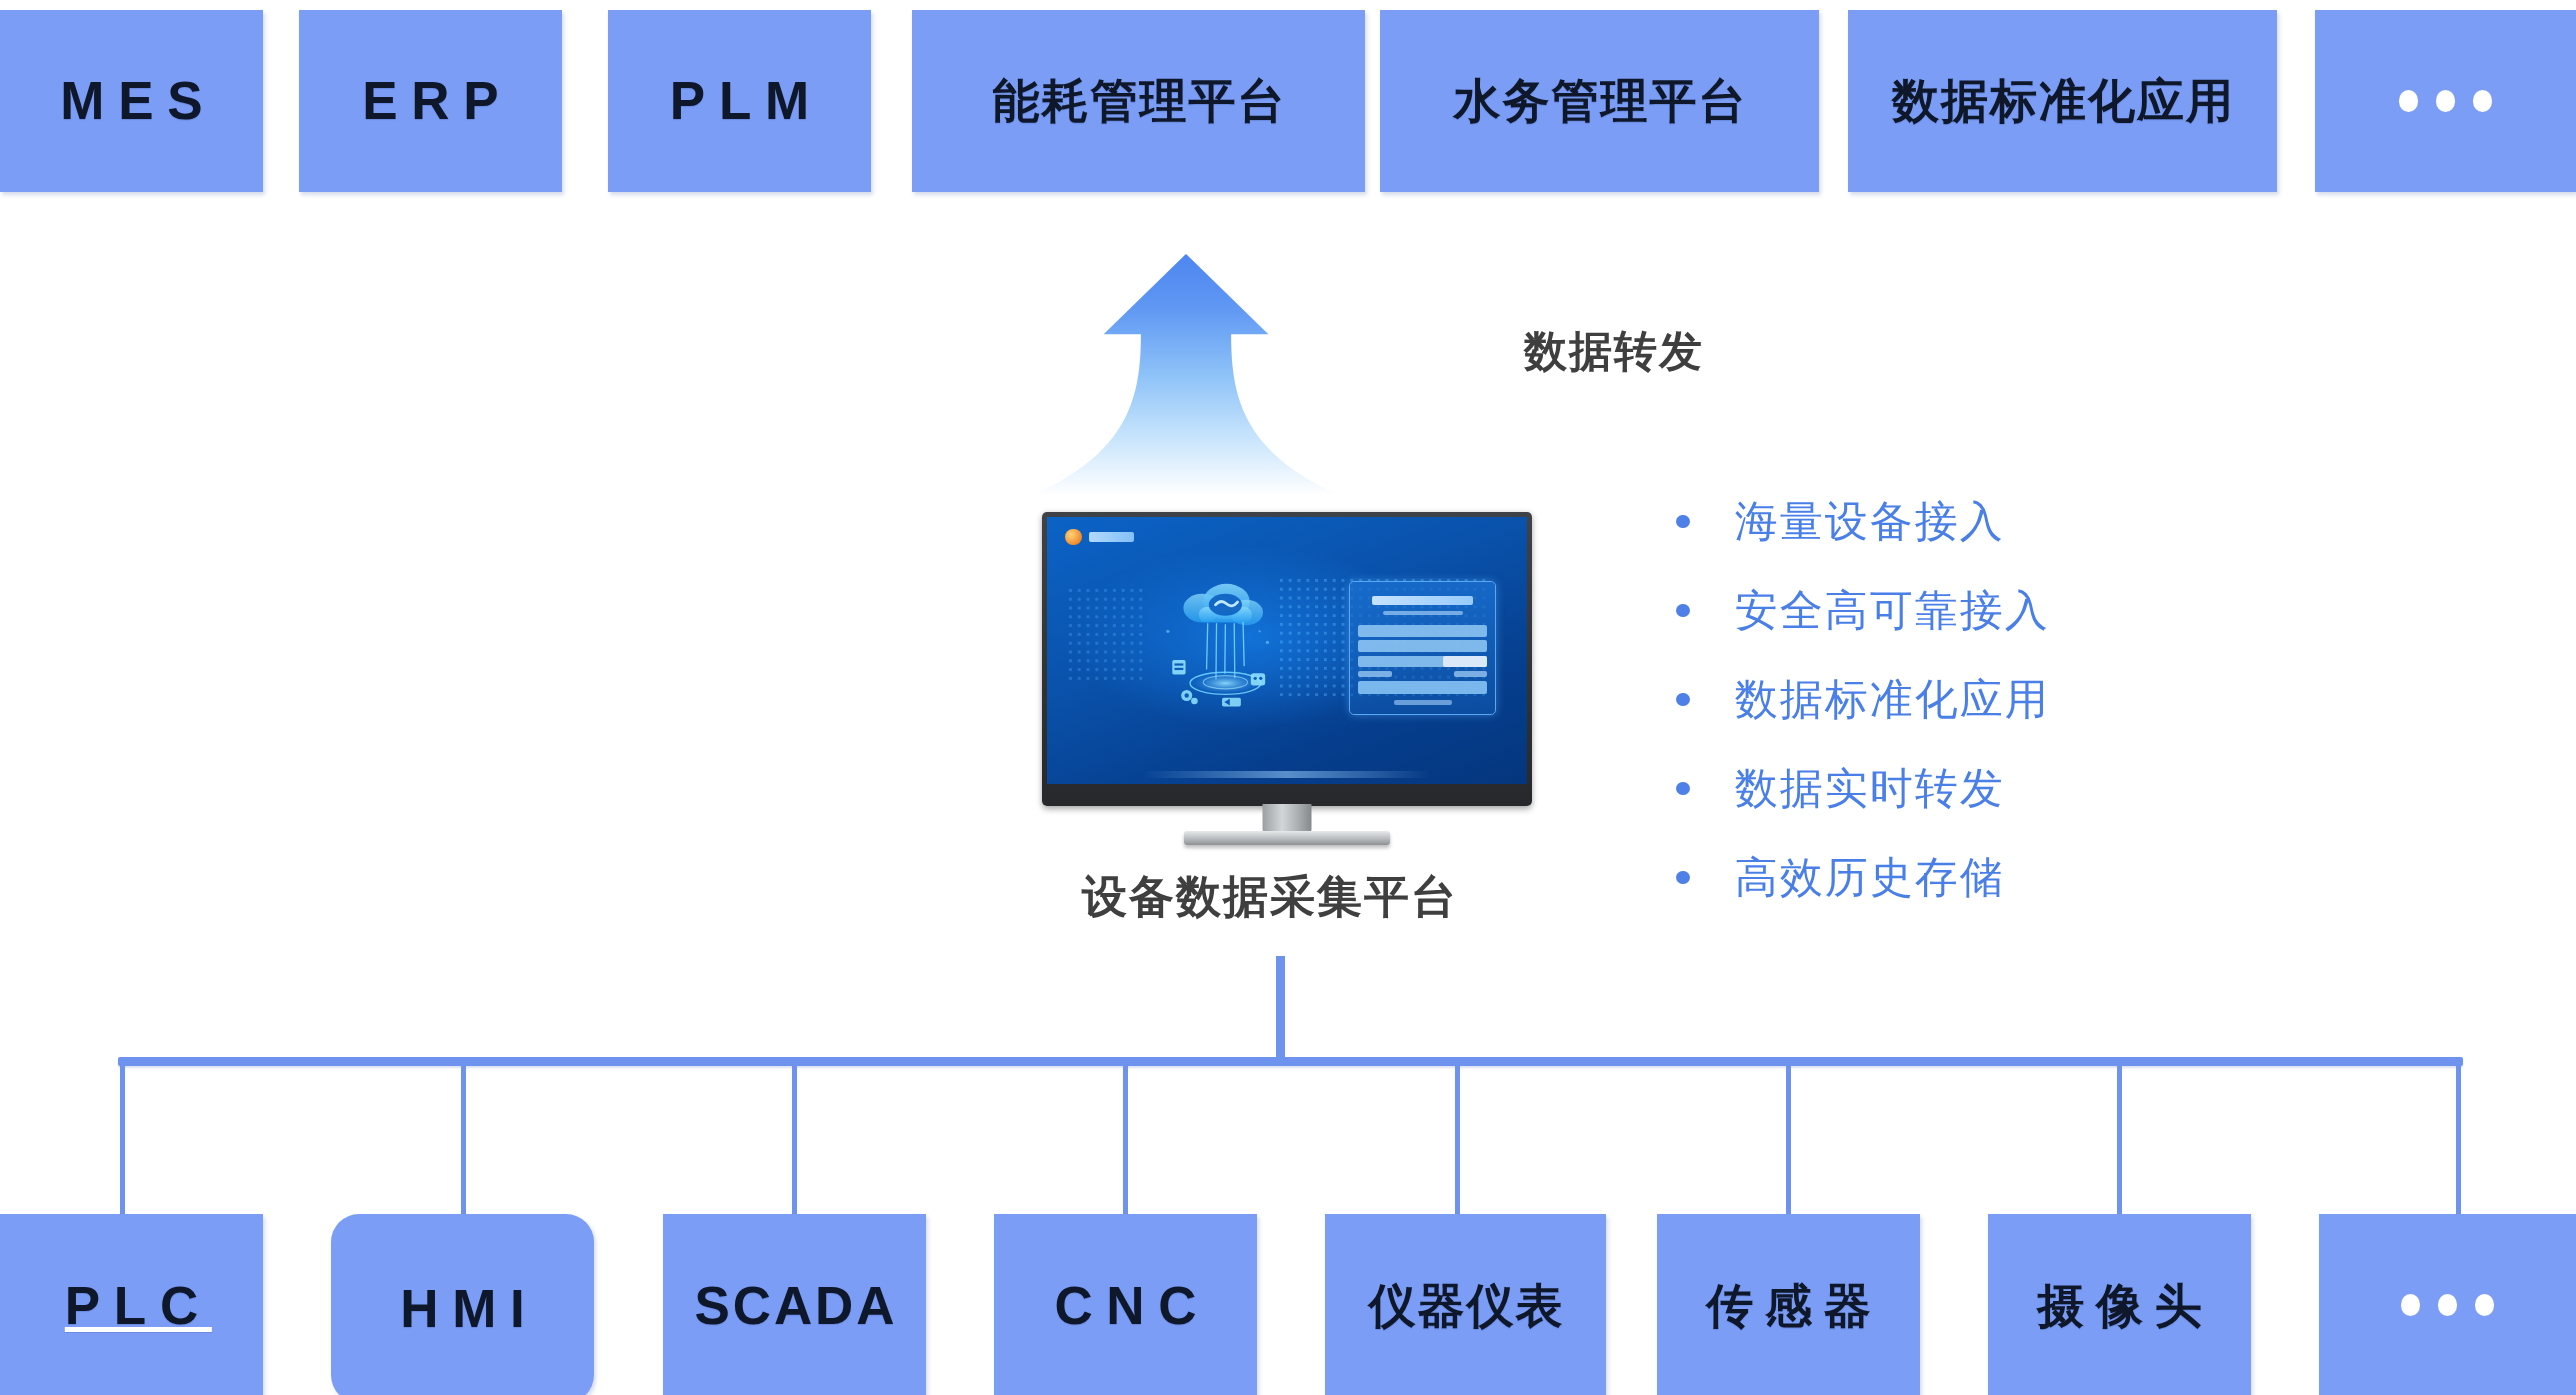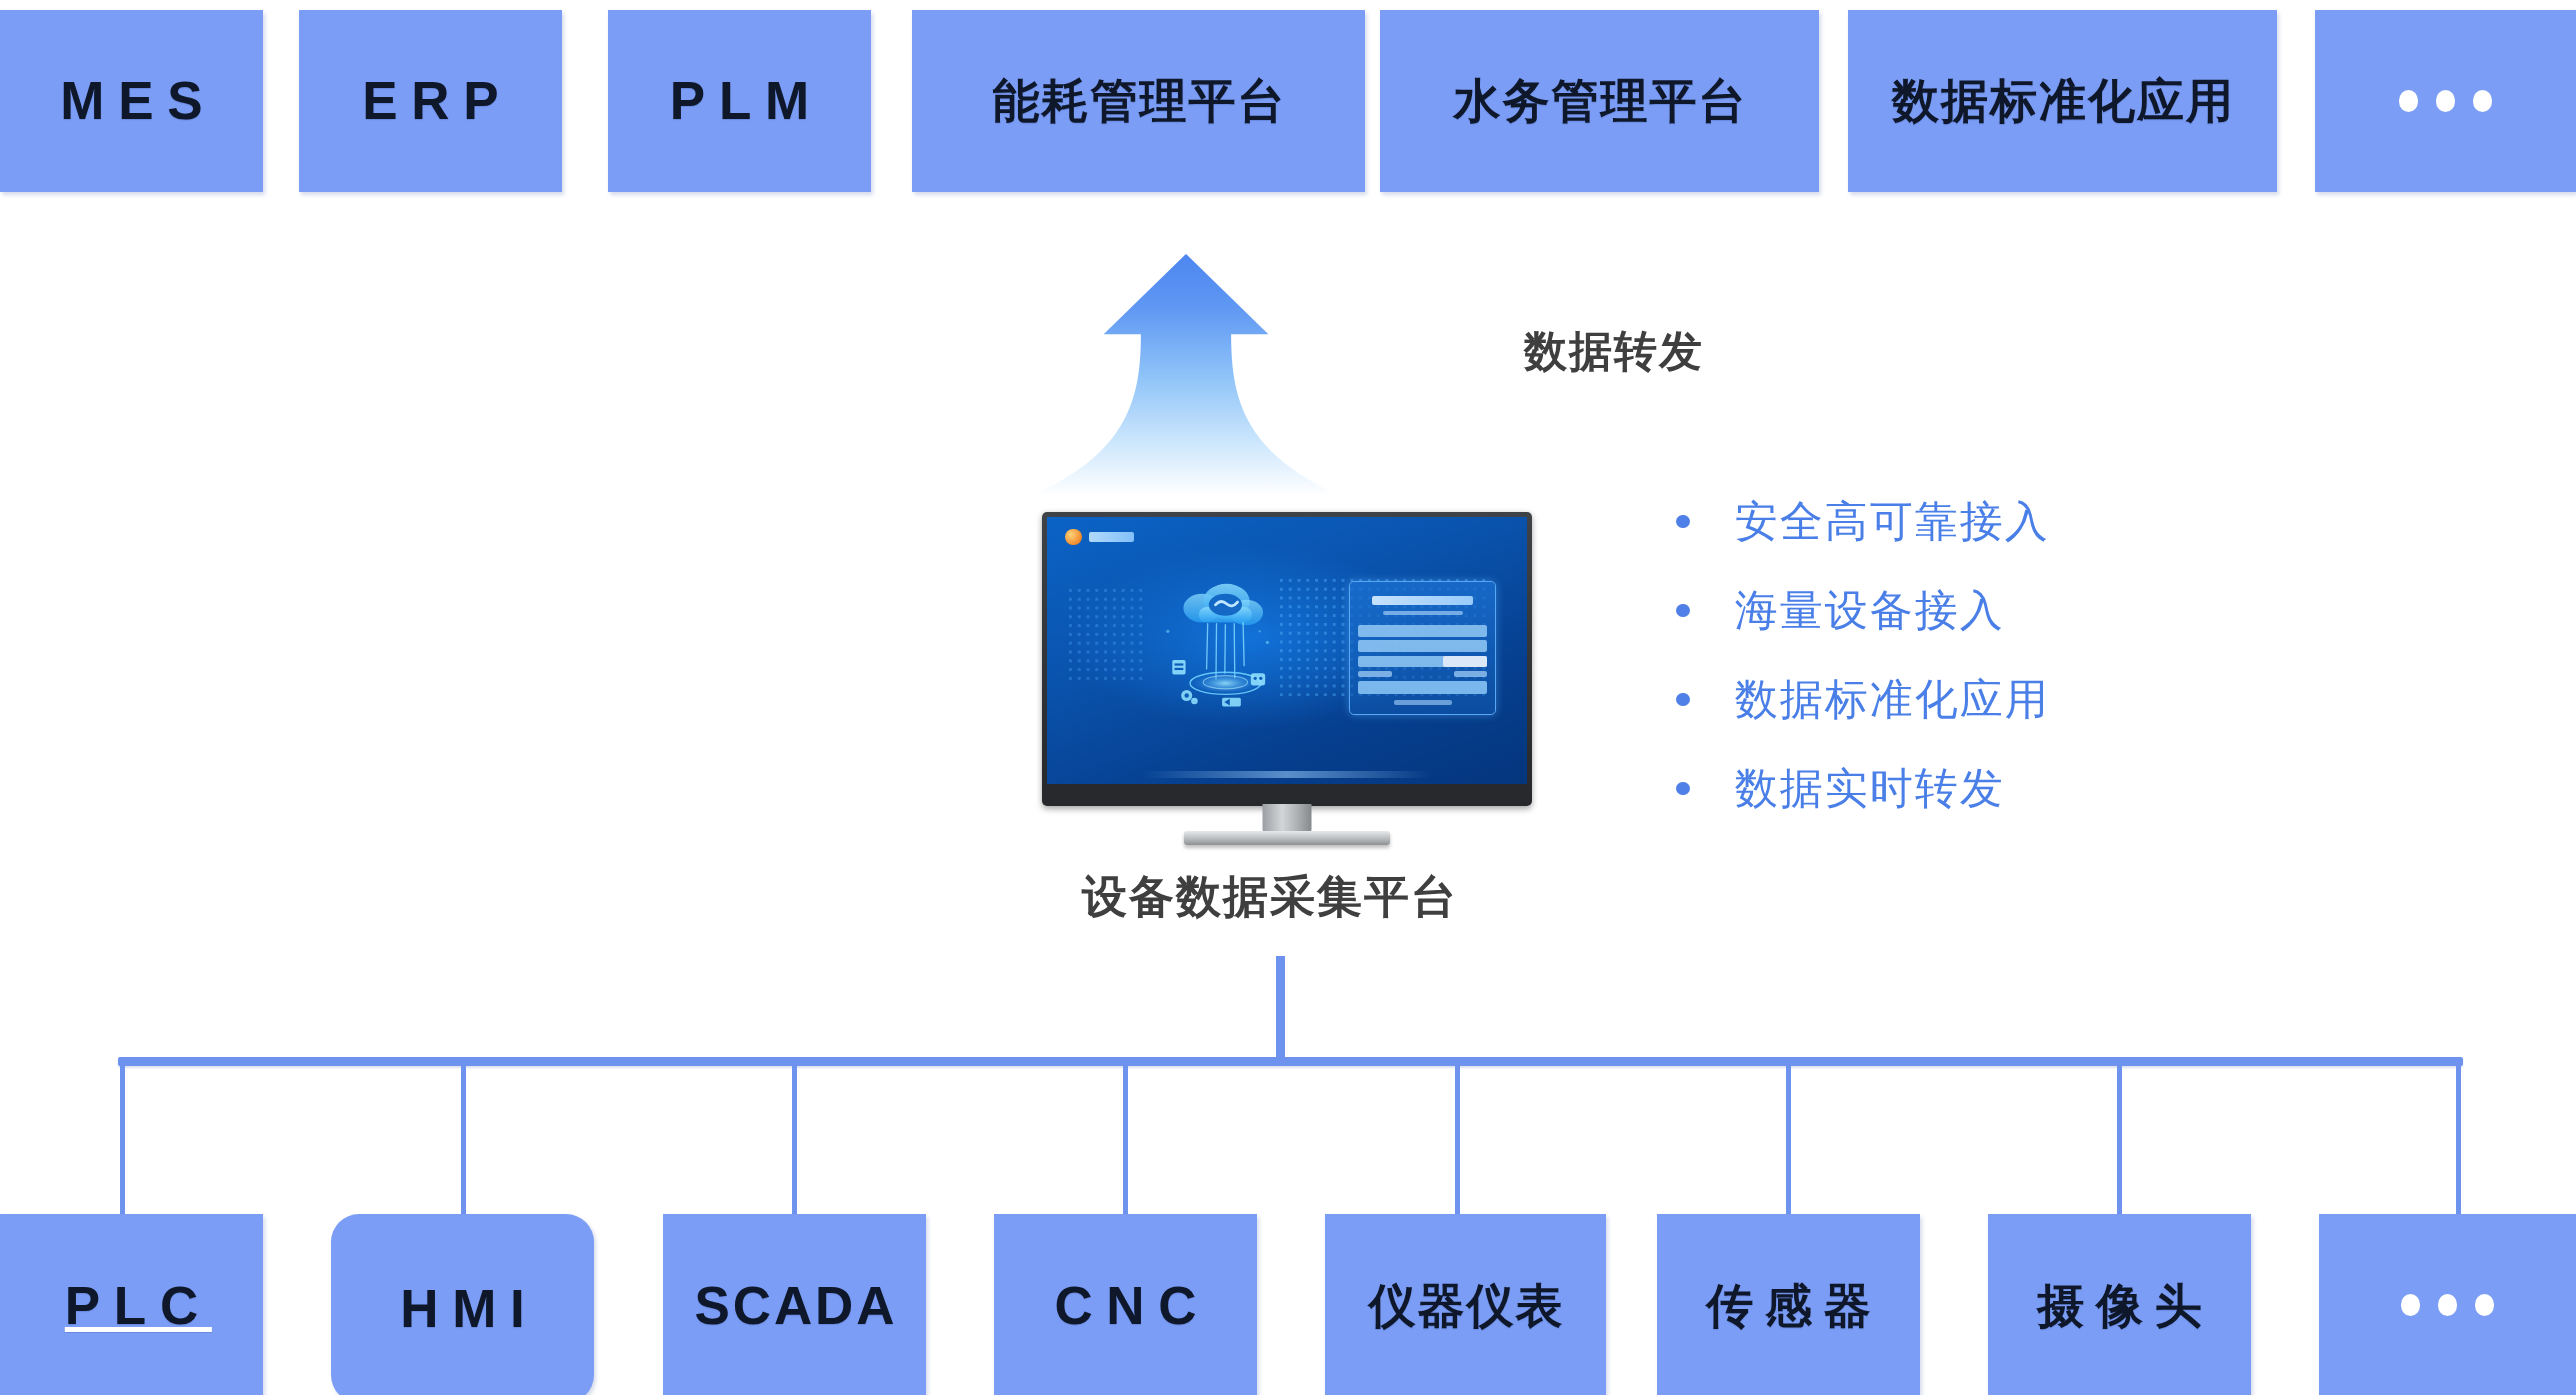--- a/index.html
+++ b/index.html
@@ -191,33 +191,37 @@
       </defs>
       <path d="M160 4 L244 86 L206 86 C206 150 218 206 316 250 L4 250 C102 206 114 150 114 86 L76 86 Z" fill="url(#arrGrad)"></path>
     </svg>
   </div>
 
   <div id="forward-label">数据转发</div>
 
   <div id="features">
       <div class="feat">
         <span class="bullet"></span>
+        <span class="ftext">海量设备接入</span>
+      </div>
+      <div class="feat">
+        <span class="bullet"></span>
         <span class="ftext">安全高可靠接入</span>
       </div>
       <div class="feat">
         <span class="bullet"></span>
-        <span class="ftext">海量设备接入</span>
-      </div>
-      <div class="feat">
-        <span class="bullet"></span>
         <span class="ftext">数据标准化应用</span>
       </div>
       <div class="feat">
         <span class="bullet"></span>
         <span class="ftext">数据实时转发</span>
+      </div>
+      <div class="feat">
+        <span class="bullet"></span>
+        <span class="ftext">高效历史存储</span>
       </div>
     </div>
 
   <div id="monitor">
     <div id="bezel">
       <div id="screen">
 
         <div class="matrix left"></div>
         <div class="matrix"></div>
 

